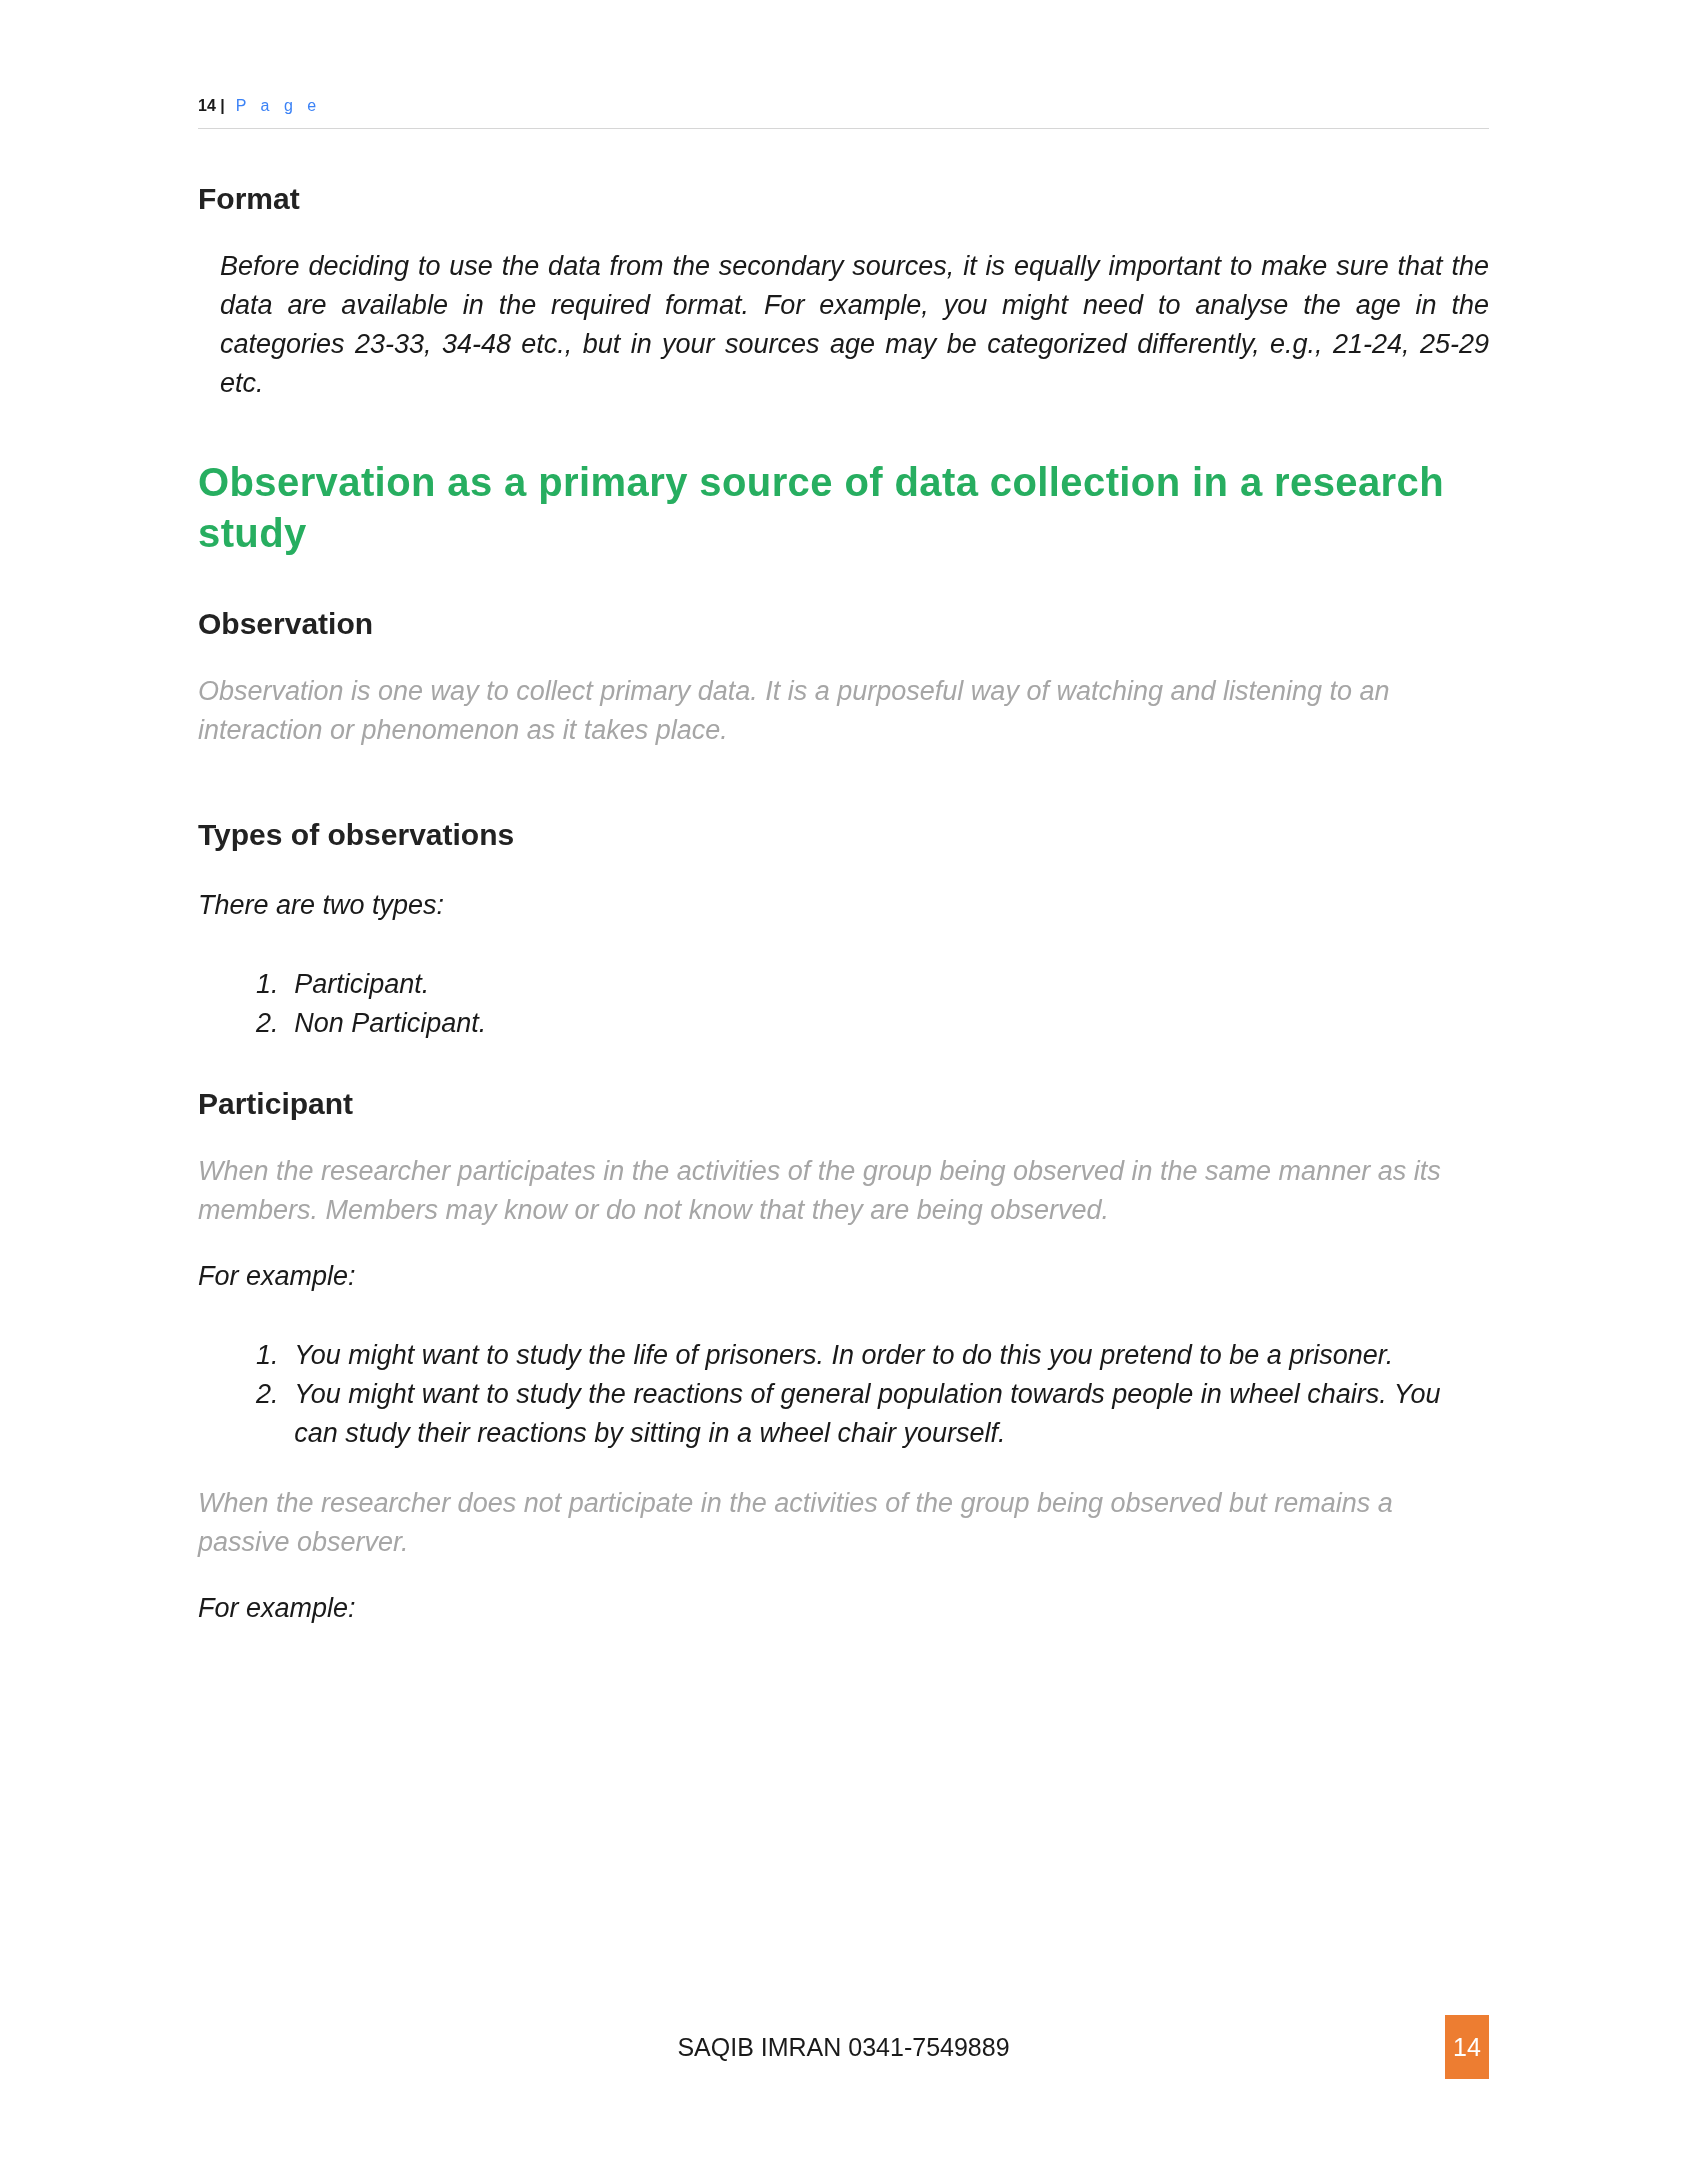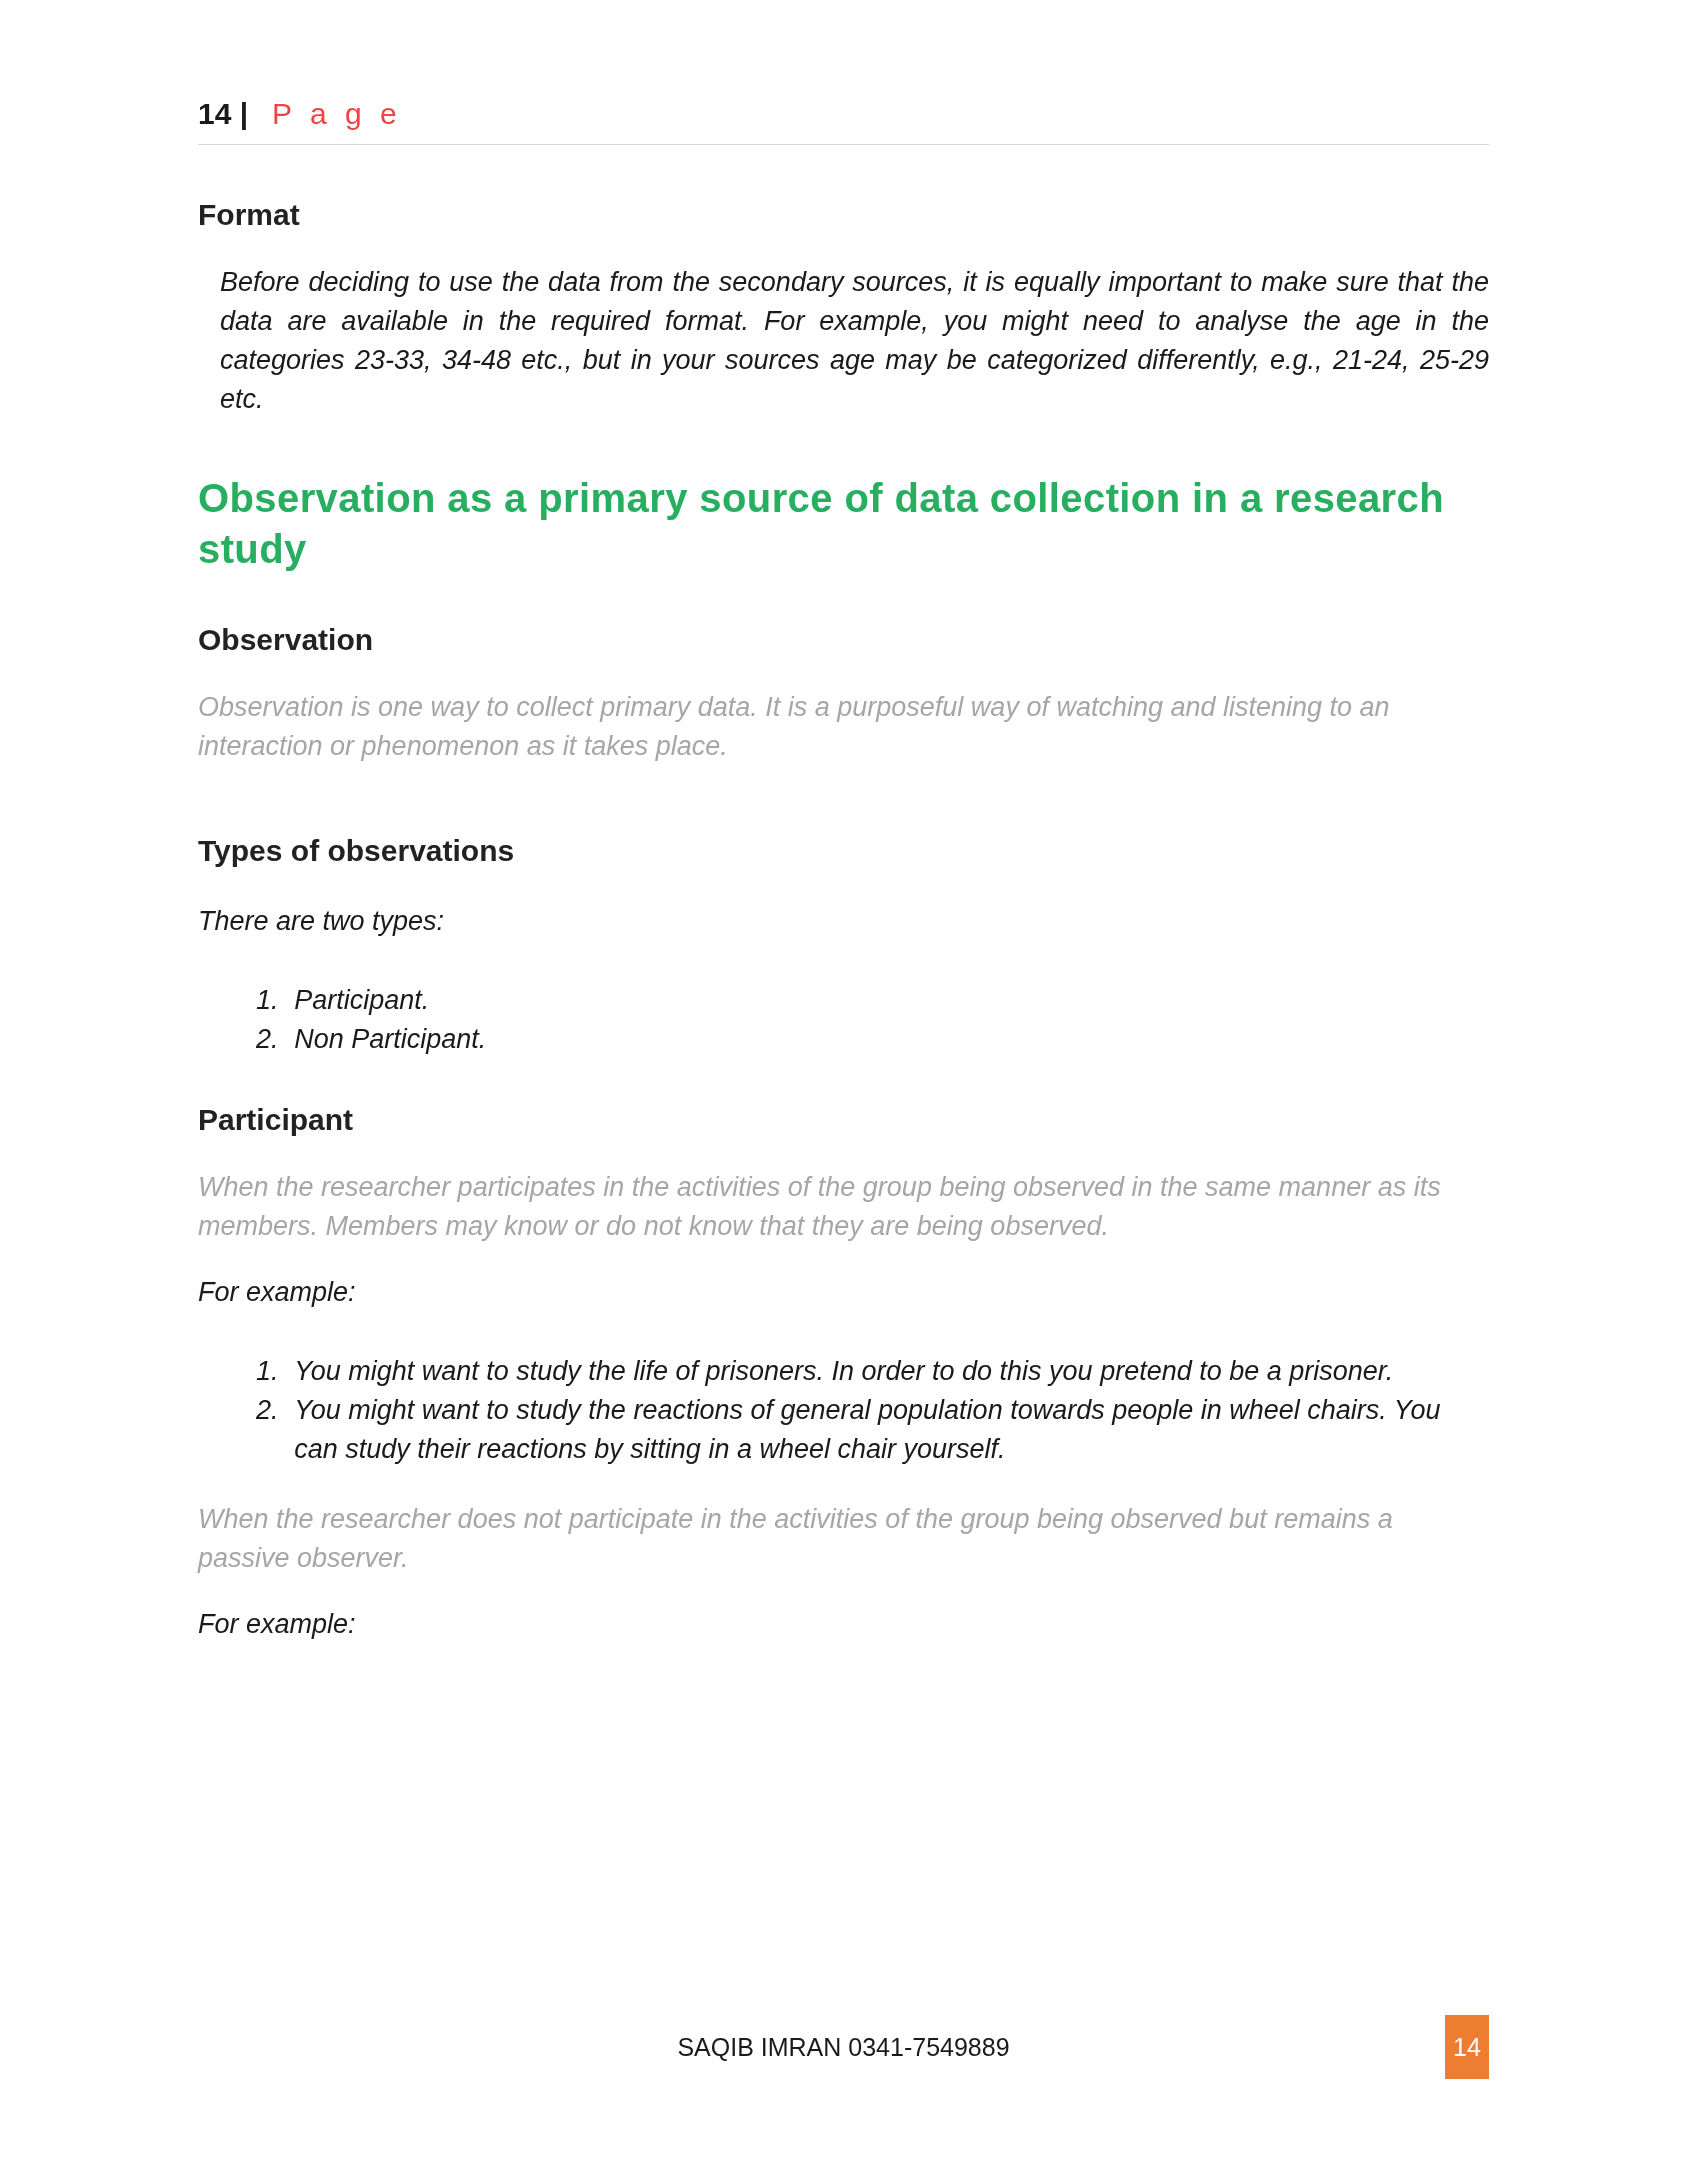--- a/index.html
+++ b/index.html
@@ -13,27 +13,27 @@
     overflow: hidden;
   }
   .page {
     position: relative;
     width: 100%;
     height: 100%;
     padding: 97px 198px 0 198px;
   }
   
   .doc-header {
-    font-size: 30px;
+    font-size: 16px;
     display: flex;
     align-items: flex-end;
-    gap: 24px;
+    gap: 11px;
   }
   .doc-header .page-marker { font-weight: bold; color: #1a1a1a; }
-  .doc-header .page-word { color: #ef4444; letter-spacing: 5px; }
+  .doc-header .page-word { color: #3b82f6; letter-spacing: 5px; }
   .header-rule {
     border: none;
     border-top: 1.6px solid #d6d6d6;
     margin-top: 13px;
   }
   
   .section-heading {
     font-size: 30px;
     font-weight: bold;
     color: #222222;

